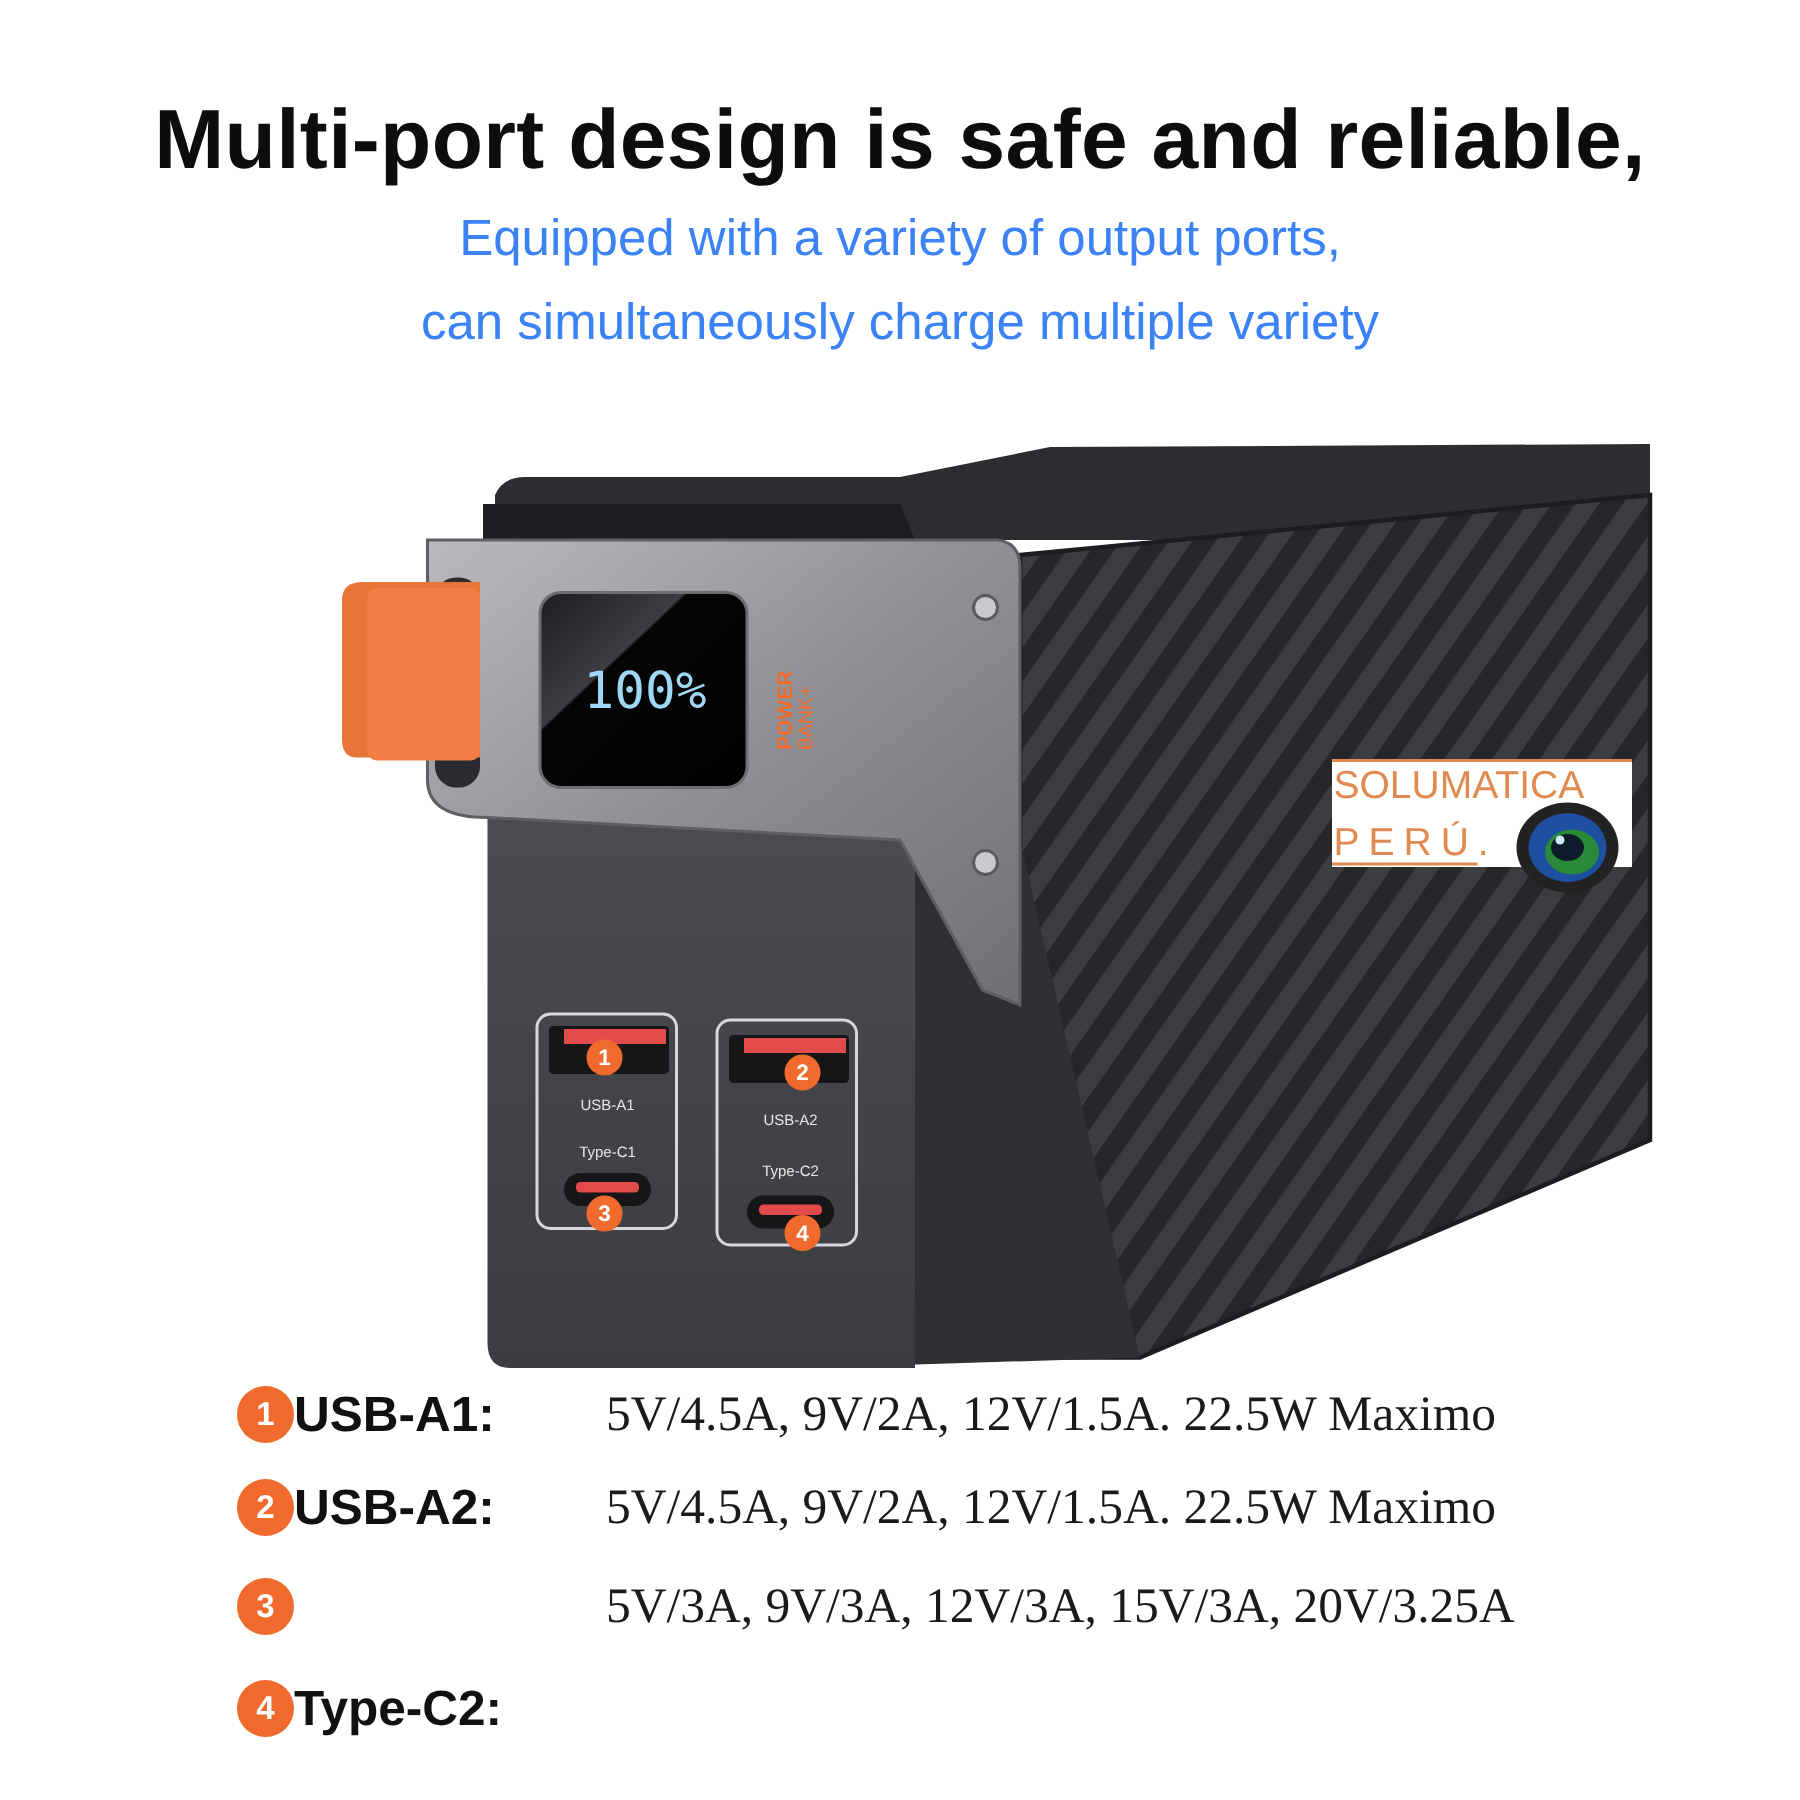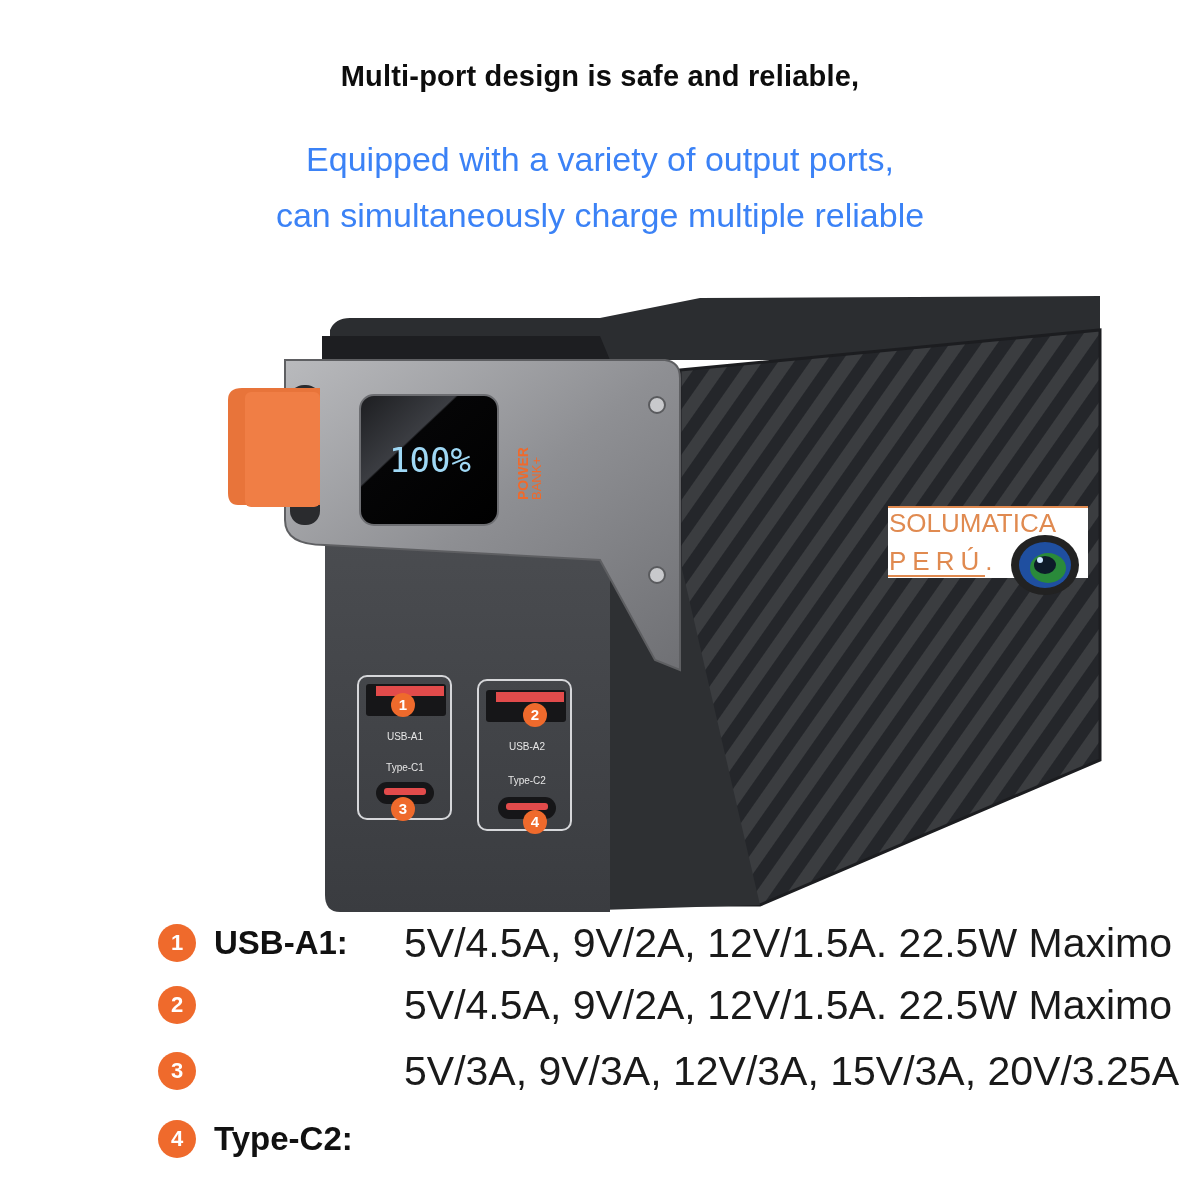--- a/index.html
+++ b/index.html
@@ -1,44 +1,44 @@
 <!DOCTYPE html>
 <html><head>
 <meta charset="utf-8">
 <style>
   * { box-sizing: border-box; margin: 0; padding: 0; }
   html, body { width: 1200px; height: 1200px; background: #ffffff; overflow: hidden; }
   body { position: relative; font-family: "DejaVu Sans", sans-serif; color: #111; }
 
   .headline { position: absolute; left: 0; width: 1200px; top: 60px; text-align: center;
-    font-family: "Liberation Sans", sans-serif; font-weight: bold; font-size: 29px; color: #0d0d0d; letter-spacing: 0.2px; }
+    font-family: "Liberation Sans", sans-serif; font-weight: bold; font-size: 56px; color: #0d0d0d; letter-spacing: 0.2px; }
   .subline { position: absolute; left: 0; width: 1200px; text-align: center;
     font-family: "Liberation Sans", sans-serif; font-size: 34px; color: #3b82f6; }
   .subline.l1 { top: 140px; }
   .subline.l2 { top: 196px; }
 
   
   .product { position: absolute; left: 0; top: 280px; width: 1200px; height: 640px; }
 
   .spec-list { position: absolute; left: 158px; top: 918px; width: 1000px; }
   .spec-row { position: absolute; left: 0; height: 50px; display: flex; align-items: center; }
   .badge { width: 38px; height: 38px; border-radius: 50%; background: #ef6a2c; color: #fff;
     font-family: "Liberation Sans", sans-serif; font-weight: bold; font-size: 22px;
     display: flex; align-items: center; justify-content: center; flex: 0 0 38px; }
-  .port-name { margin-left: 18px; width: 190px; font-family: "Liberation Sans", sans-serif;
+  .port-name { width: 190px; font-family: "Liberation Sans", sans-serif;
     font-weight: bold; font-size: 33px; color: #111; }
   .port-spec { position: absolute; left: 246px; white-space: nowrap;
-    font-family: Liberation Sans, sans-serif; font-size: 41px; color: #1a1a1a; }
+    font-family: Liberation Serif, serif; font-size: 33px; color: #1a1a1a; }
 </style>
 </head>
 <body>
 
 <div class="headline">Multi-port design is safe and reliable,</div>
 <div class="subline l1">Equipped with a variety of output ports,</div>
-<div class="subline l2">can simultaneously charge multiple reliable</div>
+<div class="subline l2">can simultaneously charge multiple variety</div>
 
 <svg class="product" viewBox="0 280 1200 640" width="1200" height="640">
   <defs>
     <pattern id="stripes" patternUnits="userSpaceOnUse" width="26" height="26" patternTransform="rotate(35)">
       <rect width="26" height="26" fill="#3b3d40"></rect>
       <rect width="13" height="26" fill="#24262a"></rect>
     </pattern>
     <linearGradient id="metal" x1="0" y1="0" x2="1" y2="1">
       <stop offset="0" stop-color="#b9babd"></stop>
       <stop offset="0.5" stop-color="#8e8f93"></stop>
@@ -121,20 +121,21 @@
 </svg>
 
 <div class="spec-list">
   <div class="spec-row" style="top:0px;">
     <div class="badge">1</div>
     <div class="port-name">USB-A1:</div>
     <div class="port-spec">5V/4.5A, 9V/2A, 12V/1.5A. 22.5W Maximo</div>
   </div>
   <div class="spec-row" style="top:62px;">
     <div class="badge">2</div>
+    <div class="port-name">USB-A2:</div>
     <div class="port-spec">5V/4.5A, 9V/2A, 12V/1.5A. 22.5W Maximo</div>
   </div>
   <div class="spec-row" style="top:128px;">
     <div class="badge">3</div>
     <div class="port-spec">5V/3A, 9V/3A, 12V/3A, 15V/3A, 20V/3.25A</div>
   </div>
   <div class="spec-row" style="top:196px;">
     <div class="badge">4</div>
     <div class="port-name">Type-C2:</div>
   </div>

